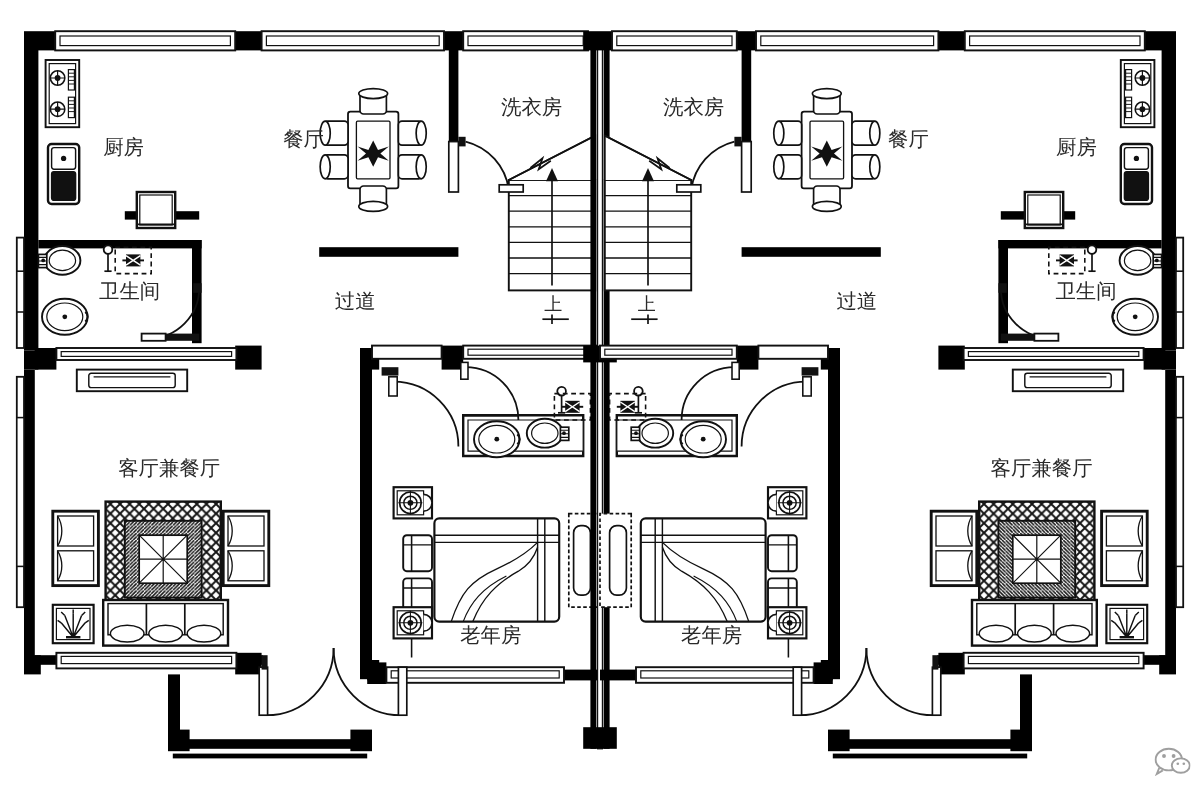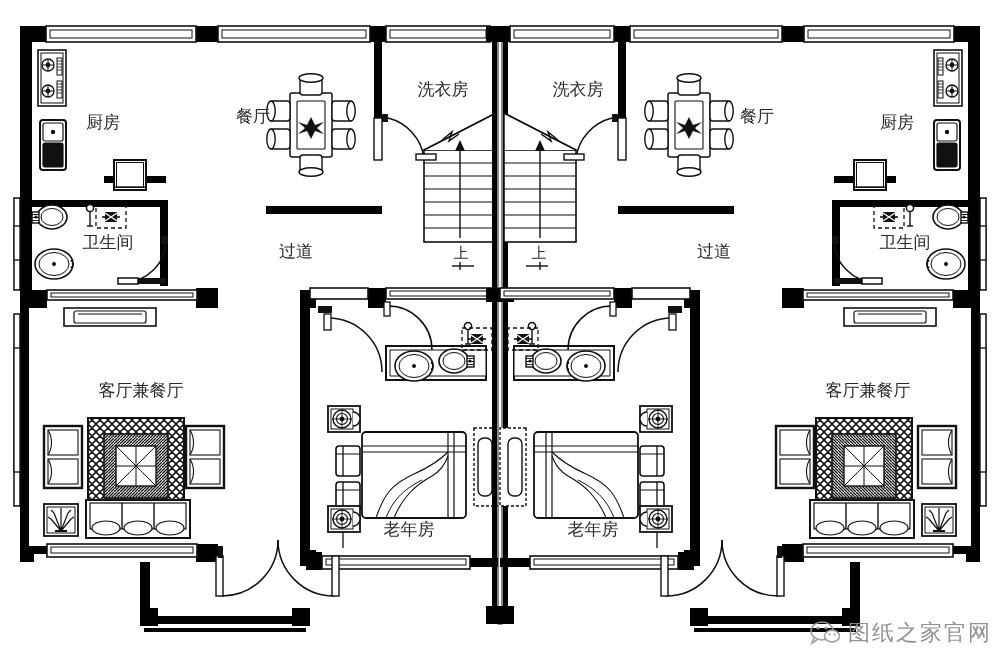--- a/index.html
+++ b/index.html
@@ -542,16 +542,15 @@
     <svg viewBox="0 0 30 26" width="30" height="26">
       <ellipse cx="12" cy="11" rx="11" ry="9" fill="none" stroke="#9a9a9a" stroke-width="1.6"></ellipse>
       <path d="M4,18 L2,23 L7,20" fill="none" stroke="#9a9a9a" stroke-width="1.6"></path>
       <circle cx="8" cy="8" r="1.6" fill="#9a9a9a"></circle>
       <circle cx="16" cy="8" r="1.6" fill="#9a9a9a"></circle>
       <ellipse cx="22" cy="16" rx="7.5" ry="6" fill="#fff" stroke="#9a9a9a" stroke-width="1.6"></ellipse>
       <circle cx="19.5" cy="14.5" r="1.1" fill="#9a9a9a"></circle>
       <circle cx="24.5" cy="14.5" r="1.1" fill="#9a9a9a"></circle>
     </svg>
   </span>
-  <span>图纸之家官网</span>
 </div>
 
 </div>
 
 </body></html>

